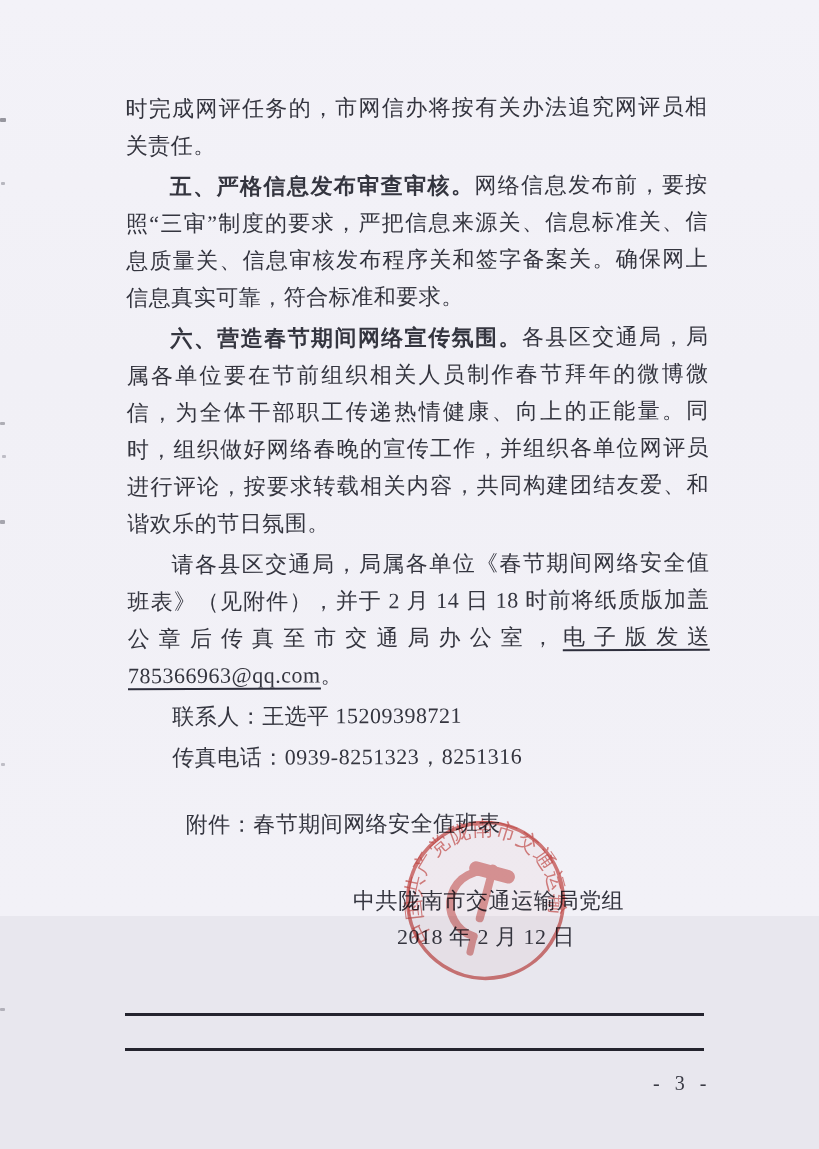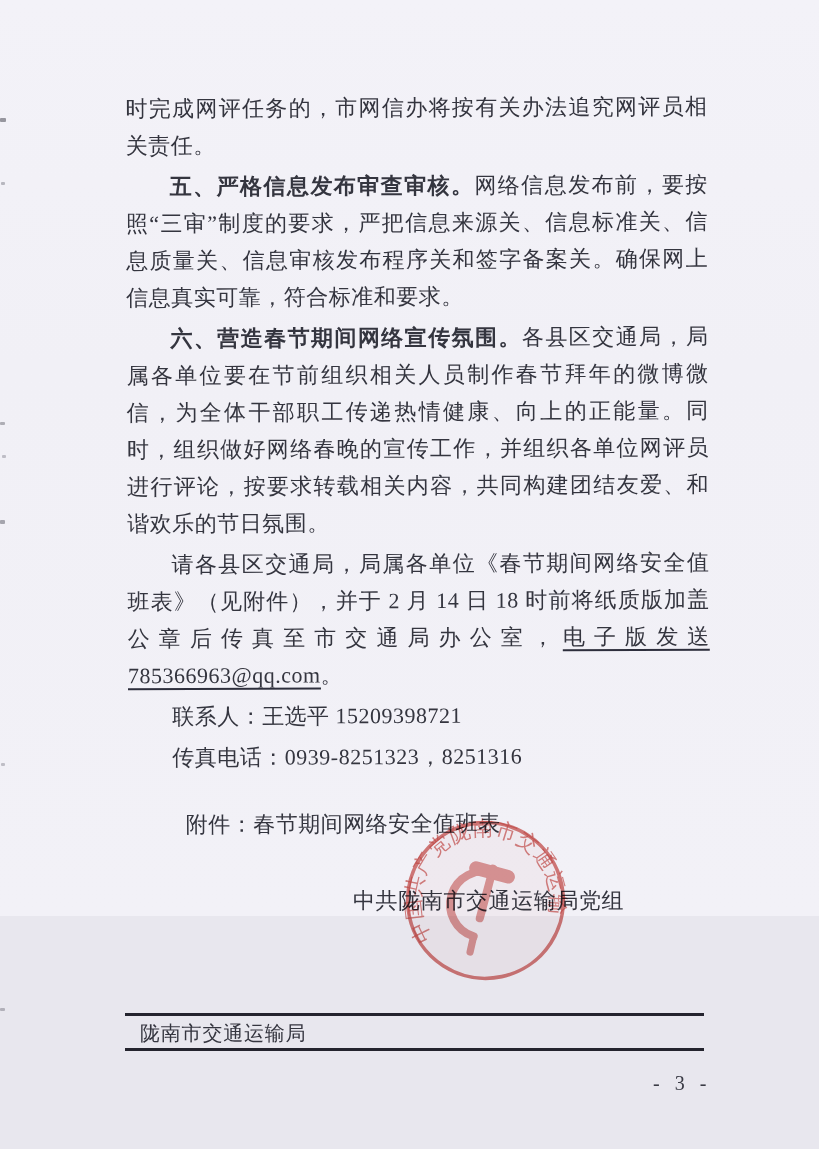--- a/index.html
+++ b/index.html
@@ -65,39 +65,39 @@
     <p><span>请各县区交通局，局属各单位《春节期间网络安全值班表》（见附件），并于 2 月 14 日 18 时前将纸质版加盖公章后传真至市交通局办公室，</span><span class="u">电子版发送 785366963@qq.com</span><span>。</span></p>
 
     <p><span>联系人：王选平 15209398721</span></p>
 
     <p><span>传真电话：0939-8251323，8251316</span></p>
 
     <p class="attachment"><span>附件：春节期间网络安全值班表</span></p>
   </div>
 
   <div class="sig-org">中共陇南市交通运输局党组</div>
+  <div class="sig-date">2018 年 2 月 12 日</div>
 
   <svg class="seal" viewBox="0 0 200 200" aria-hidden="true">
     <circle cx="100" cy="100" r="86" fill="rgba(216,110,108,0.07)" stroke="#c94a46" stroke-width="4" opacity="0.72"></circle>
     <defs>
       <path id="sealArc" d="M 34.7,130.4 A 72,72 0 1 1 165.3,130.4" fill="none"></path>
     </defs>
     <text font-size="23" fill="#c94a46" opacity="0.68" letter-spacing="1" font-family="Liberation Serif, DejaVu Serif, serif">
       <textPath href="#sealArc" startOffset="2" textLength="382" lengthAdjust="spacingAndGlyphs">中国共产党陇南市交通运输局委员会</textPath>
     </text>
     <g transform="rotate(-18 100 104)" stroke="#c94a46" fill="none" opacity="0.55" stroke-linecap="round">
       <path d="M 70,128 A 34,34 0 1 1 124,78" stroke-width="9"></path>
       <path d="M 70,128 L 58,141" stroke-width="8"></path>
       <path d="M 86,114 L 126,74" stroke-width="9"></path>
       <path d="M 110,64 L 136,90" stroke-width="15"></path>
     </g>
   </svg>
 
   <div class="rule rule-top"></div>
-  <div class="footer-issuer">陇南市交通运输局</div>
   <div class="rule rule-bottom"></div>
 
   <div class="page-num">- 3 -</div>
 
   <div class="speck s1"></div>
   <div class="speck s2"></div>
   <div class="speck s3"></div>
   <div class="speck s4"></div>
   <div class="speck s5"></div>
   <div class="speck s6"></div>

